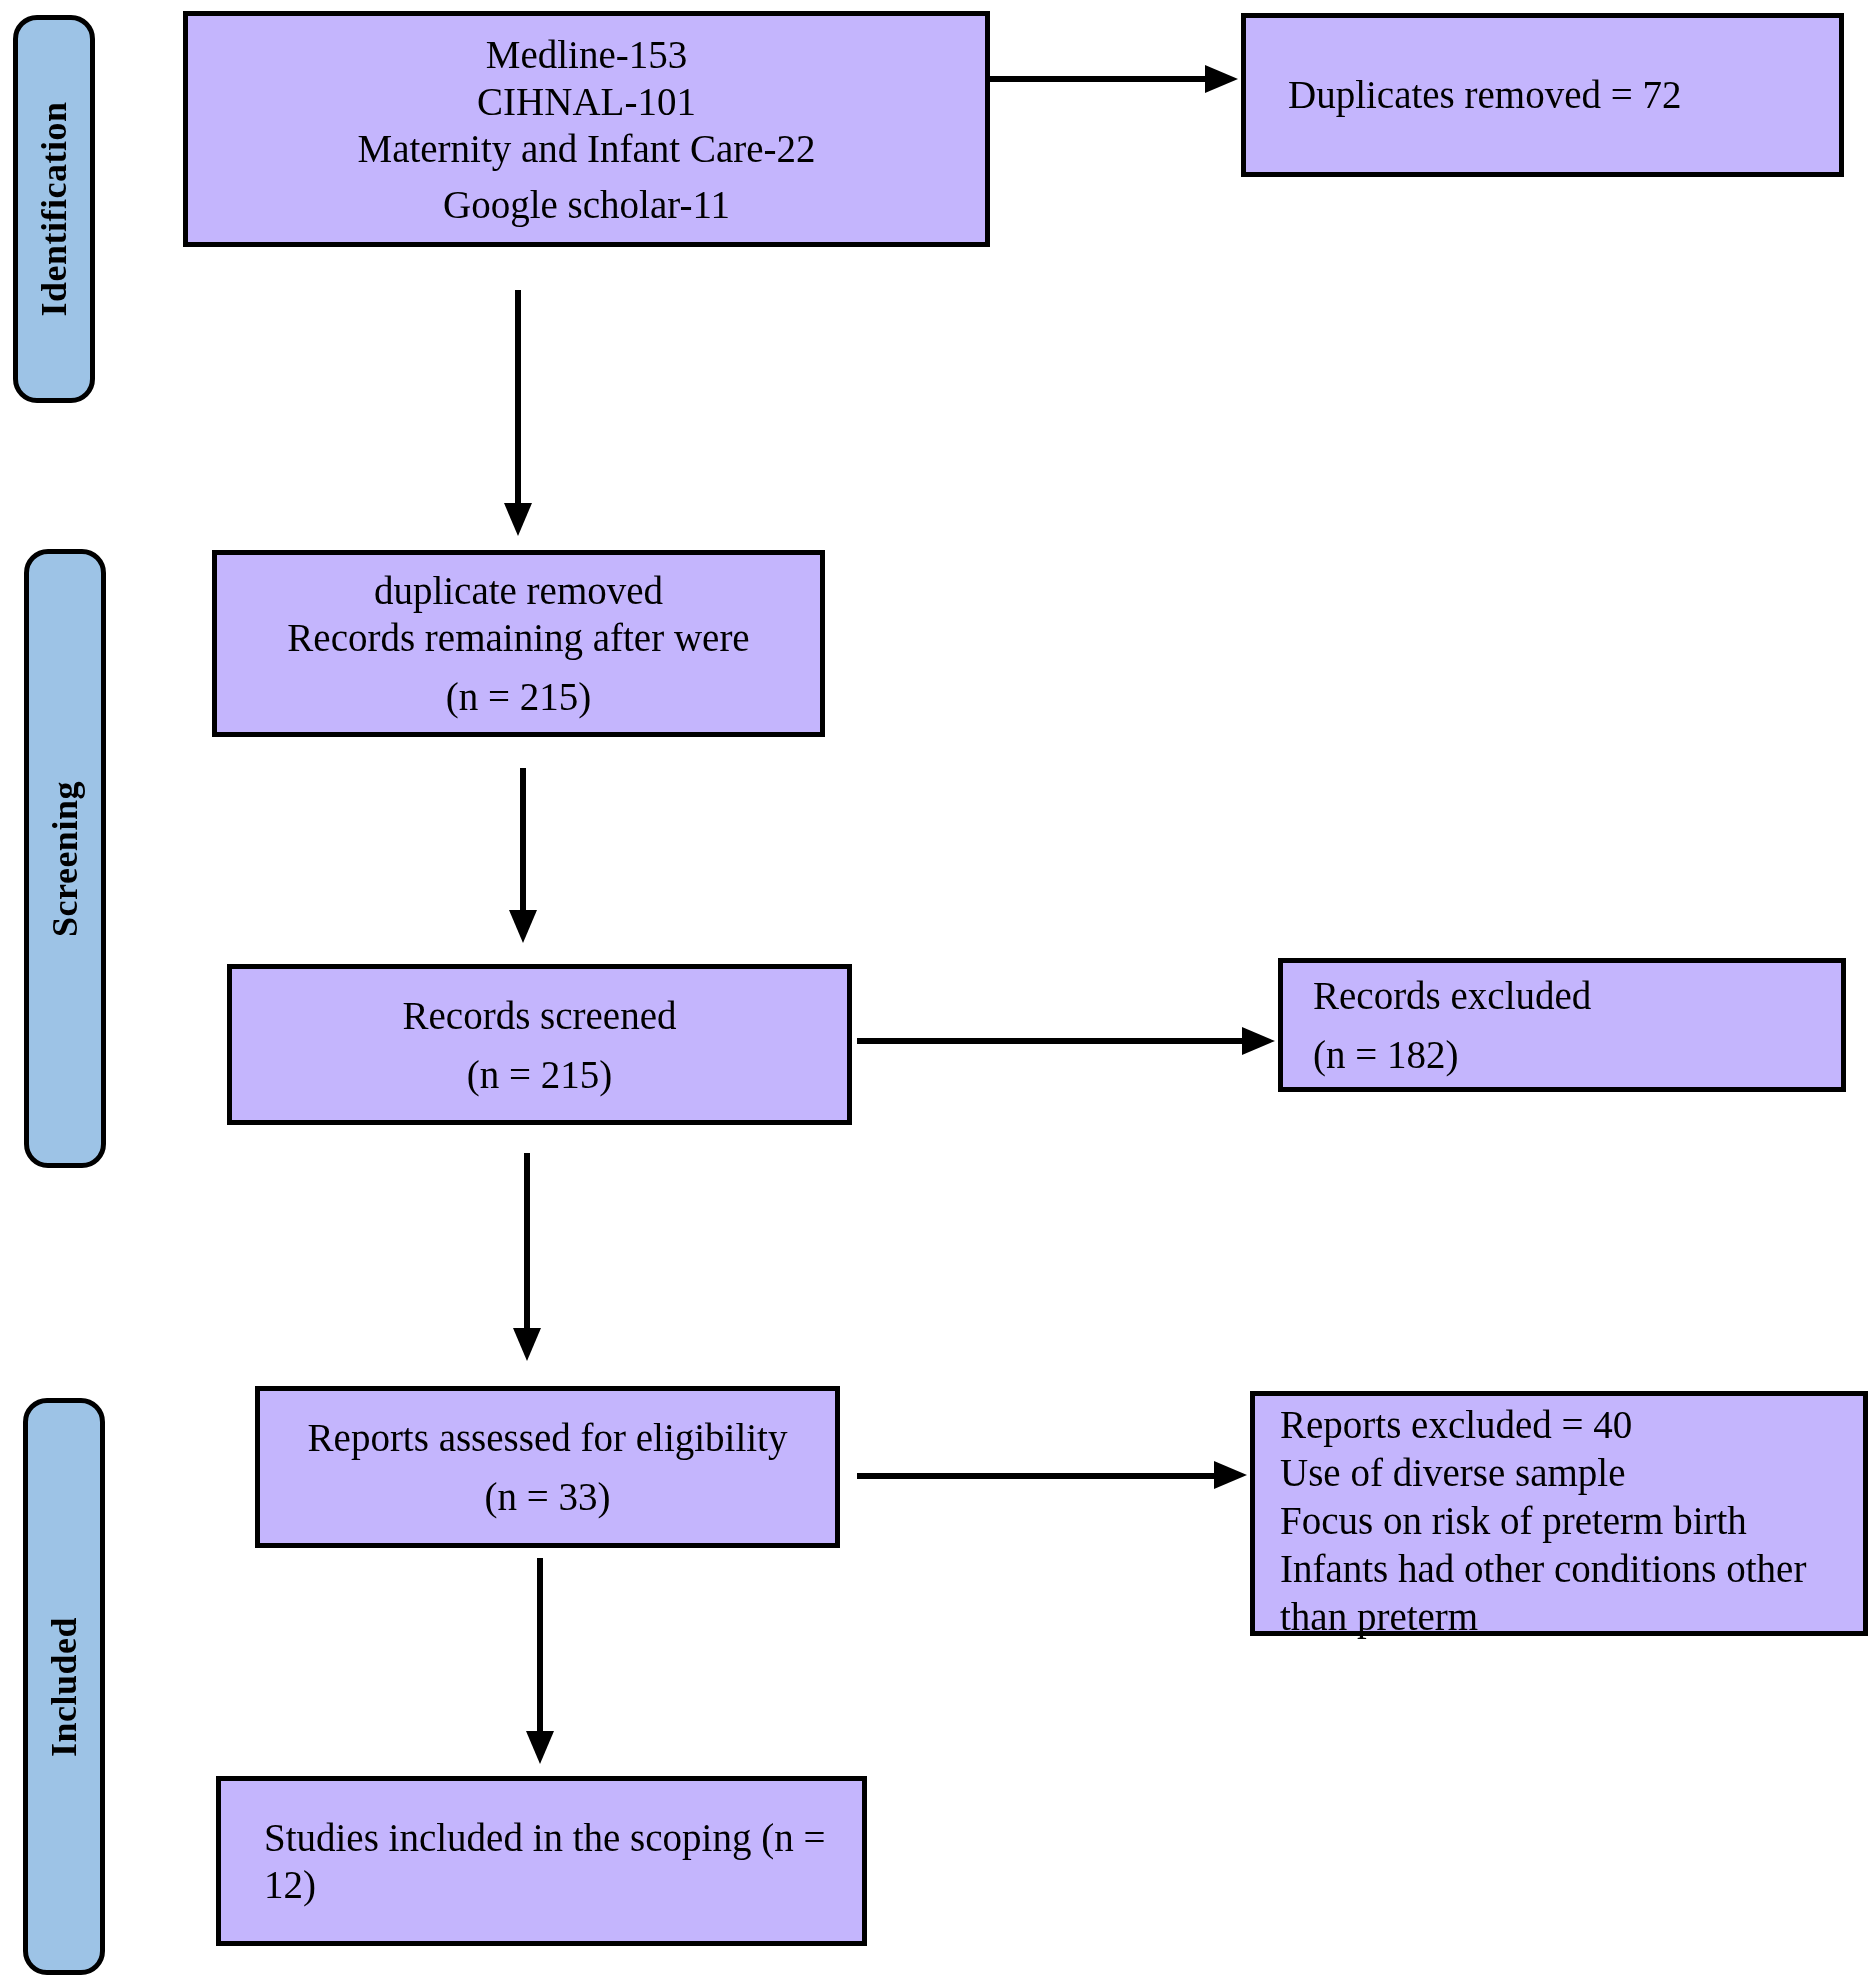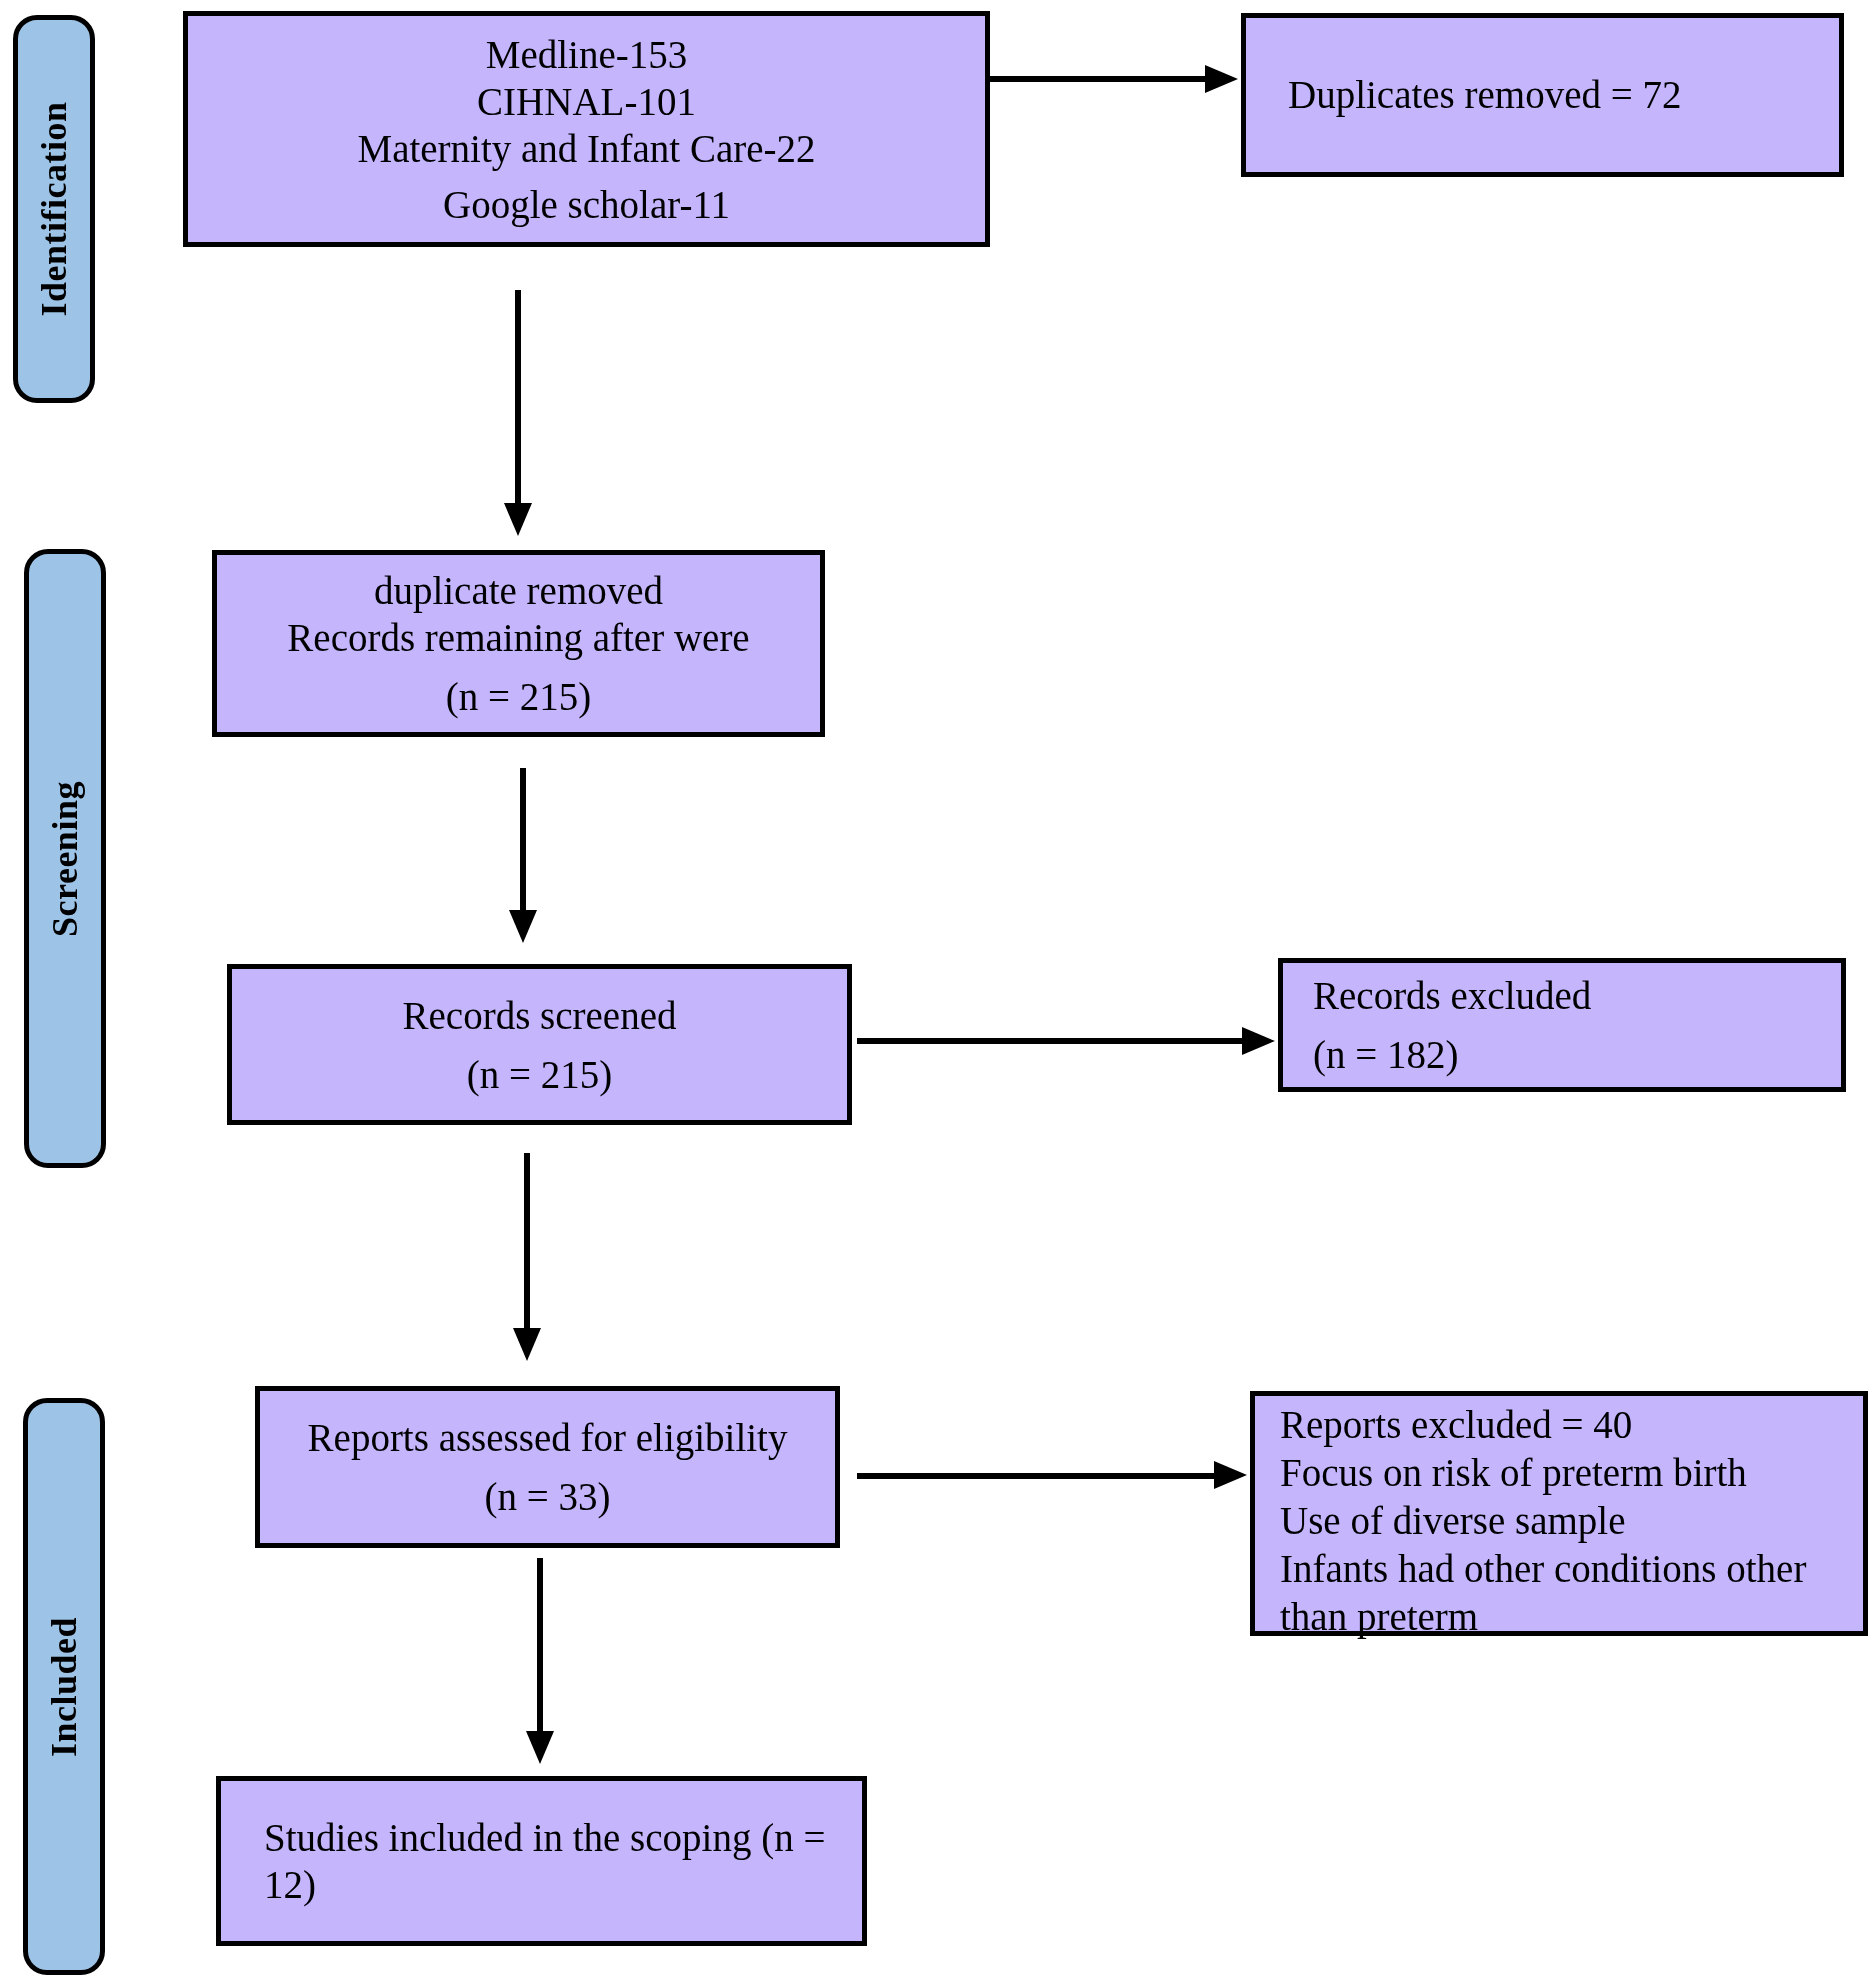--- a/index.html
+++ b/index.html
@@ -118,22 +118,22 @@
     <div class="count-line">(n = 182)</div>
   </div>
 
   <div class="flow-box centered" style="left:255px; top:1386px; width:585px; height:162px;">
     <div>Reports assessed for eligibility</div>
     <div class="count-line">(n = 33)</div>
   </div>
 
   <div class="flow-box lefted" style="left:1250px; top:1391px; width:618px; height:245px; padding:5px 20px 5px 25px; line-height:48px; justify-content:flex-start;">
     <div>Reports excluded = 40</div>
+    <div>Use of diverse sample</div>
     <div>Focus on risk of preterm birth</div>
-    <div>Use of diverse sample</div>
     <div>Infants had other conditions other than preterm</div>
   </div>
 
   <div class="flow-box lefted" style="left:216px; top:1776px; width:651px; height:170px; padding-left:43px;">
     <div>Studies included in the scoping (n = 12)</div>
   </div>
 
   <div class="shaft-v" style="left:515px; top:290px; height:216px;"></div>
   <div class="head-down" style="left:504px; top:503px;"></div>
 

